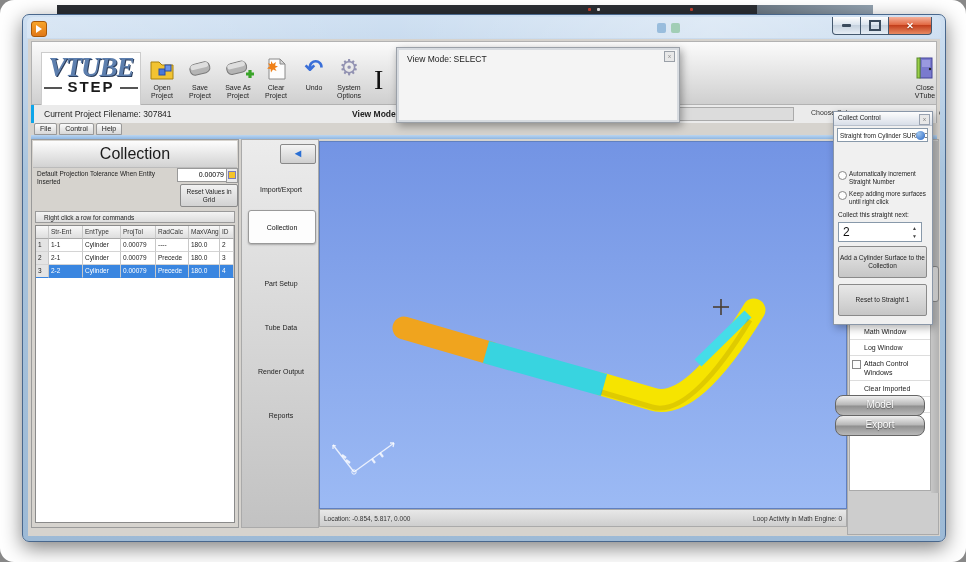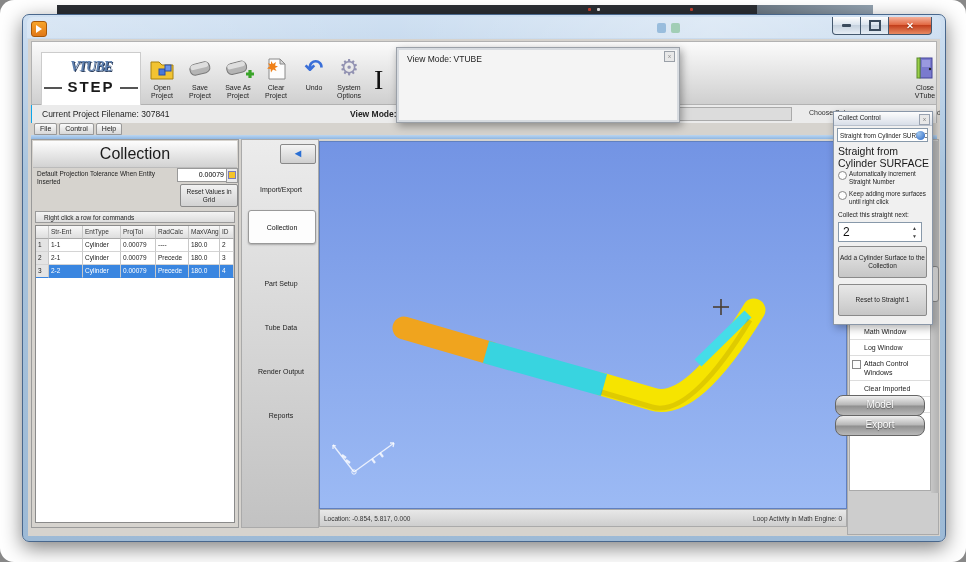--- a/index.html
+++ b/index.html
@@ -20,37 +20,37 @@
   .cbtn.max{width:27px;border-left:none;border-right:none;}
   .cbtn.close{width:42px;background:linear-gradient(#f4b09a,#e26a44 45%,#c03a18 46%,#e88a62);border-radius:0 0 4px 0;color:#fff;font-weight:bold;text-shadow:0 1px 1px #802000;}
   .minbar{width:9px;height:3px;background:#3a4a5c;border-radius:1px;}
   .maxbox{width:8px;height:7px;border:2px solid #3a4a5c;background:transparent;}
   
   #client{position:absolute;left:5px;right:5px;top:24px;bottom:5px;background:#d6d3ce;overflow:hidden;}
   .abs{position:absolute;}
   
   .toolbar{left:3px;top:2px;width:906px;height:64px;background:linear-gradient(#fbfbfb,#e3e3e3 55%,#cfcfcf);border:1px solid #b2b2b2;box-sizing:border-box;}
   .logo{left:9px;top:10px;width:98px;height:52px;background:#fff;border:1px solid #ccc;text-align:center;overflow:hidden;}
-  .logo-l1{font-family:"Liberation Serif",serif;font-style:italic;font-weight:bold;font-size:14px;line-height:24px;color:#5d7fae;text-shadow:1px 1px 0 #2c3f5e;letter-spacing:-1px;margin-top:2px;}
+  .logo-l1{font-family:"Liberation Serif",serif;font-style:italic;font-weight:bold;font-size:27px;line-height:24px;color:#5d7fae;text-shadow:1px 1px 0 #2c3f5e;letter-spacing:-1px;margin-top:2px;}
   .logo-l2{font-size:15px;font-weight:bold;color:#1a1a1a;letter-spacing:2px;line-height:16px;position:relative;}
   .logo-l2:before,.logo-l2:after{content:"";position:absolute;top:8px;width:18px;height:2px;background:#555;}
   .logo-l2:before{left:2px;} .logo-l2:after{right:2px;}
   .tbtn{top:12px;width:38px;height:54px;text-align:center;cursor:default;}
   .ticon{display:block;height:30px;}
   .tlabel{font-size:7px;line-height:8px;color:#222;}
   .glyph-icon{font-size:22px;line-height:28px;}
   .ibeam{left:342px;top:22px;font-family:"Liberation Serif",serif;font-size:28px;color:#111;}
   .closevt{left:873px;top:12px;width:40px;height:56px;text-align:center;}
   
   .popup{left:368px;top:8px;width:282px;height:74px;background:#f4f4f4;border:1px solid #9aa0a8;box-shadow:2px 3px 8px rgba(0,0,0,.35), inset 0 0 0 2px #d7dbe0;z-index:60;}
   .popup-title{position:absolute;left:10px;top:6px;font-size:8.5px;color:#222;}
   .popup-close{position:absolute;right:4px;top:3px;width:9px;height:9px;border:1px solid #9aa0a8;background:#e8e8e8;font-size:6px;line-height:8px;text-align:center;color:#888;}
   .popup-body{position:absolute;left:3px;right:3px;top:20px;bottom:3px;background:#fdf3d1;border:1px solid #e0d6ae;font-size:8.5px;color:#222;padding:6px 7px;box-sizing:border-box;}
   
-  .projbar{left:3px;top:66px;width:906px;height:18px;background:#ebebeb;border-left:1px solid #0ea5e9;border-right:1px solid #b2b2b2;box-sizing:border-box;}
+  .projbar{left:3px;top:66px;width:906px;height:18px;background:#ebebeb;border-left:3px solid #0ea5e9;border-right:1px solid #b2b2b2;box-sizing:border-box;}
   .projname{position:absolute;left:10px;top:4px;font-size:8.5px;color:#222;}
   .vmlabel{position:absolute;left:318px;top:4px;font-size:8.5px;font-weight:bold;color:#222;}
   .vmbox{position:absolute;left:366px;top:2px;width:389px;height:12px;background:#dcdcdc;border:1px solid #aaa;font-size:8px;color:#777;padding-left:3px;line-height:12px;overflow:hidden;}
   .hintL{position:absolute;left:777px;top:4px;font-size:7px;color:#333;}
   .hintR{position:absolute;left:905px;top:4px;font-size:7px;color:#333;}
   
   .tabs{left:6px;top:84px;height:12px;display:flex;gap:2px;}
   .tab{background:linear-gradient(#fafafa,#d8d8d8);border:1px solid #999;border-radius:2px 2px 0 0;font-size:7px;padding:1px 5px;color:#222;}
   .blue-strip{left:3px;top:96px;width:906px;height:4px;background:linear-gradient(#bcd6f0,#8fb8e4);}
   
@@ -342,24 +342,20 @@
       <div class="abs bigbtn" style="top:356px">Model</div>
       <div class="abs bigbtn" style="top:376px">Export</div>
 
       <div class="abs cc">
         <div class="cc-title">Collect Control</div>
         <div class="cc-close">x</div>
         <div class="cc-drop">
           <span>Straight from Cylinder SURFACE</span>
           <span class="cc-sphere"></span>
         </div>
-        <div class="cc-head">
-          <div>Straight from</div>
-          <div>Cylinder SURFACE</div>
-        </div>
         <div class="cc-opt" style="top:58px">
           <span class="radio"></span>
           <span>Automatically increment Straight Number</span>
         </div>
         <div class="cc-opt" style="top:78px">
           <span class="radio"></span>
           <span>Keep adding more surfaces until right click</span>
         </div>
         <div class="cc-next">Collect this straight next:</div>
         <div class="cc-spin">
@@ -367,19 +363,19 @@
           <span class="spin-arrows">
             <span>▲</span><br>
             <span>▼</span>
           </span>
         </div>
         <div class="cc-btn cc-add">Add a Cylinder Surface to the Collection</div>
         <div class="cc-btn cc-reset">Reset to Straight 1</div>
       </div>
 
       <div class="abs popup">
-        <div class="popup-title">View Mode: VTUBE</div>
+        <div class="popup-title">View Mode: SELECT</div>
         <div class="popup-close">x</div>
       </div>
 
     </div>
   </div>
 </div>
 
 </body></html>

